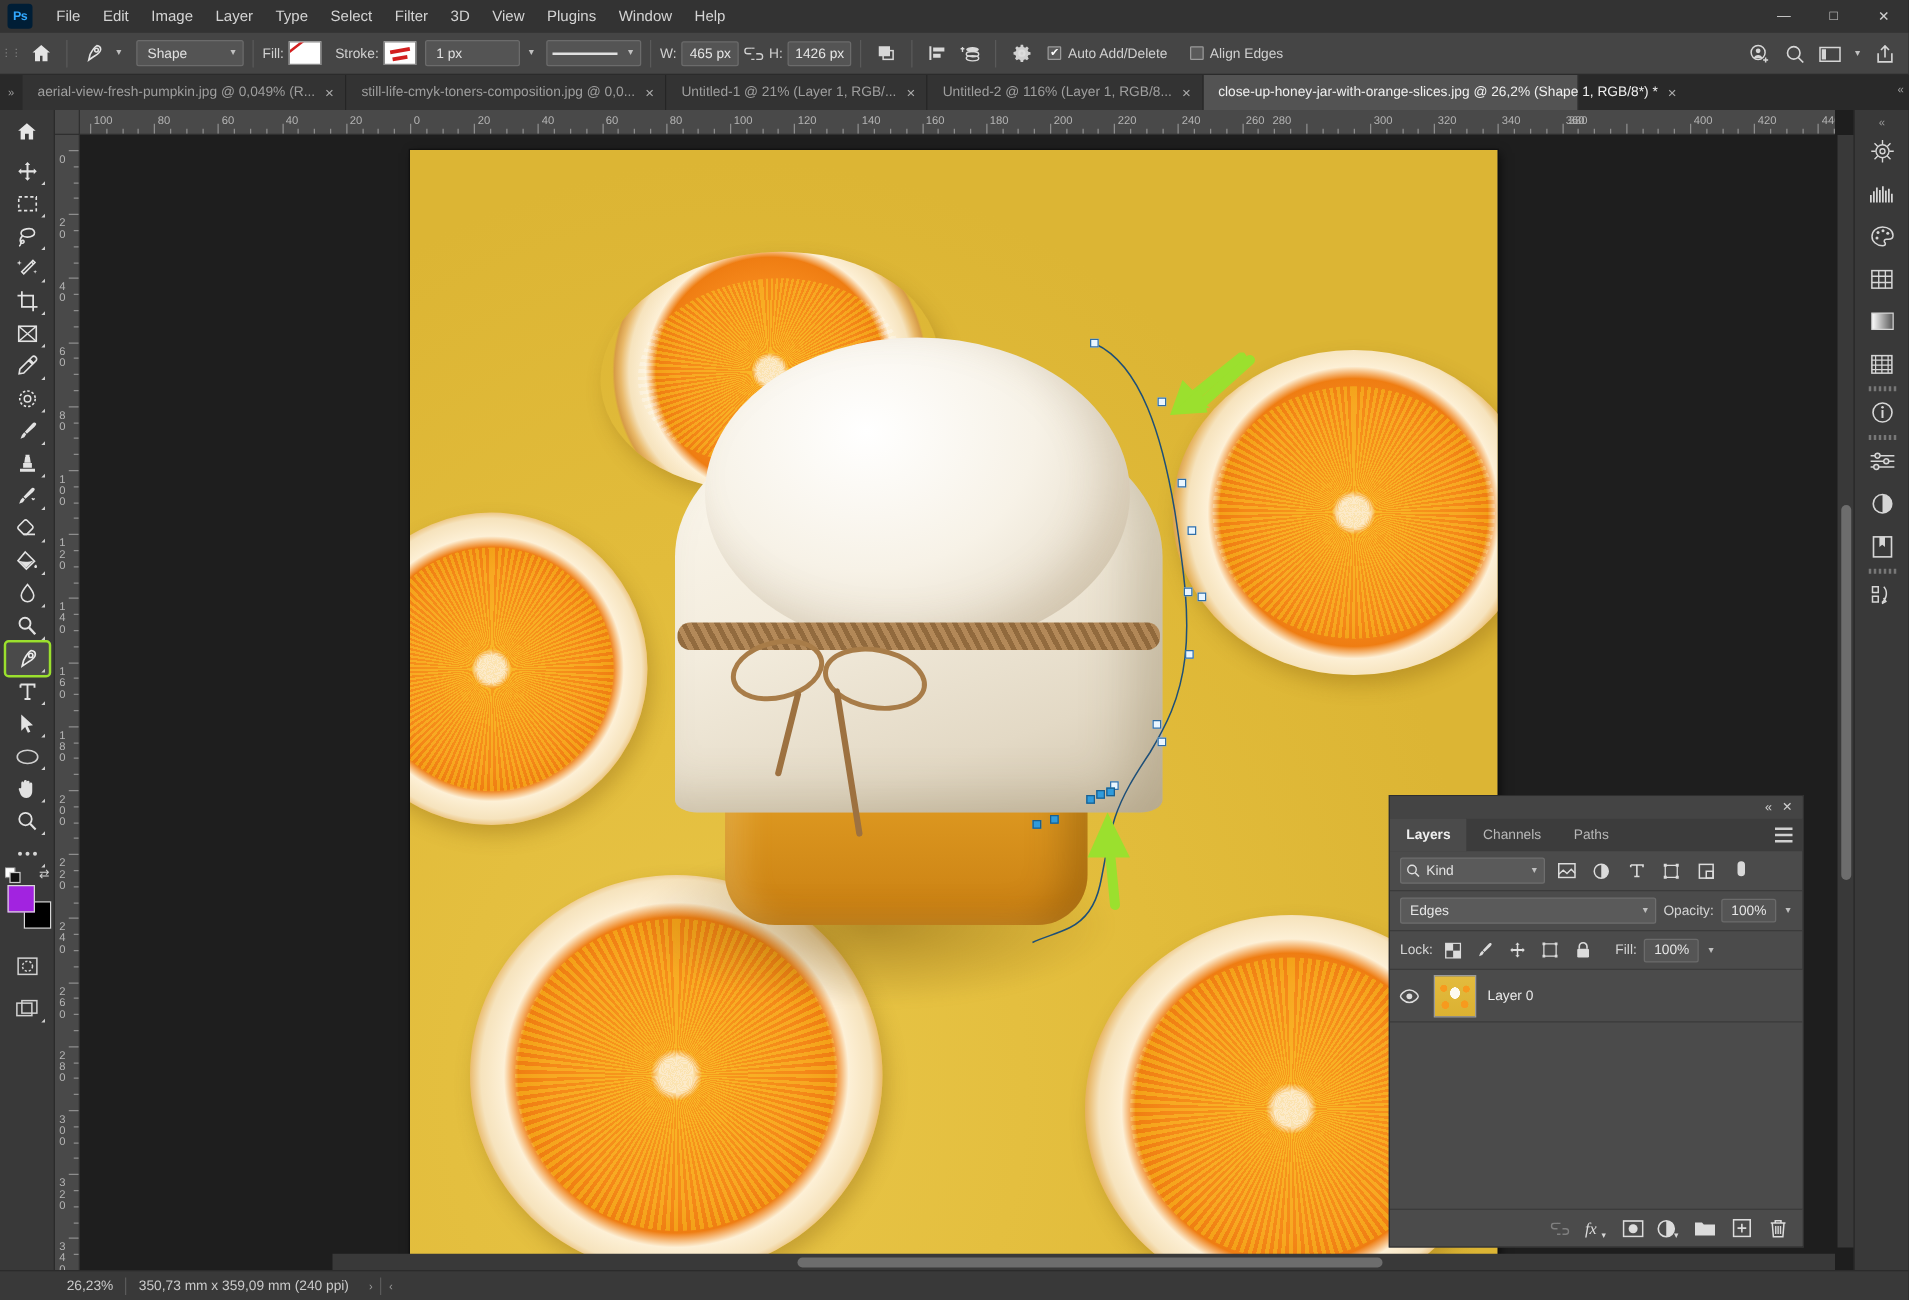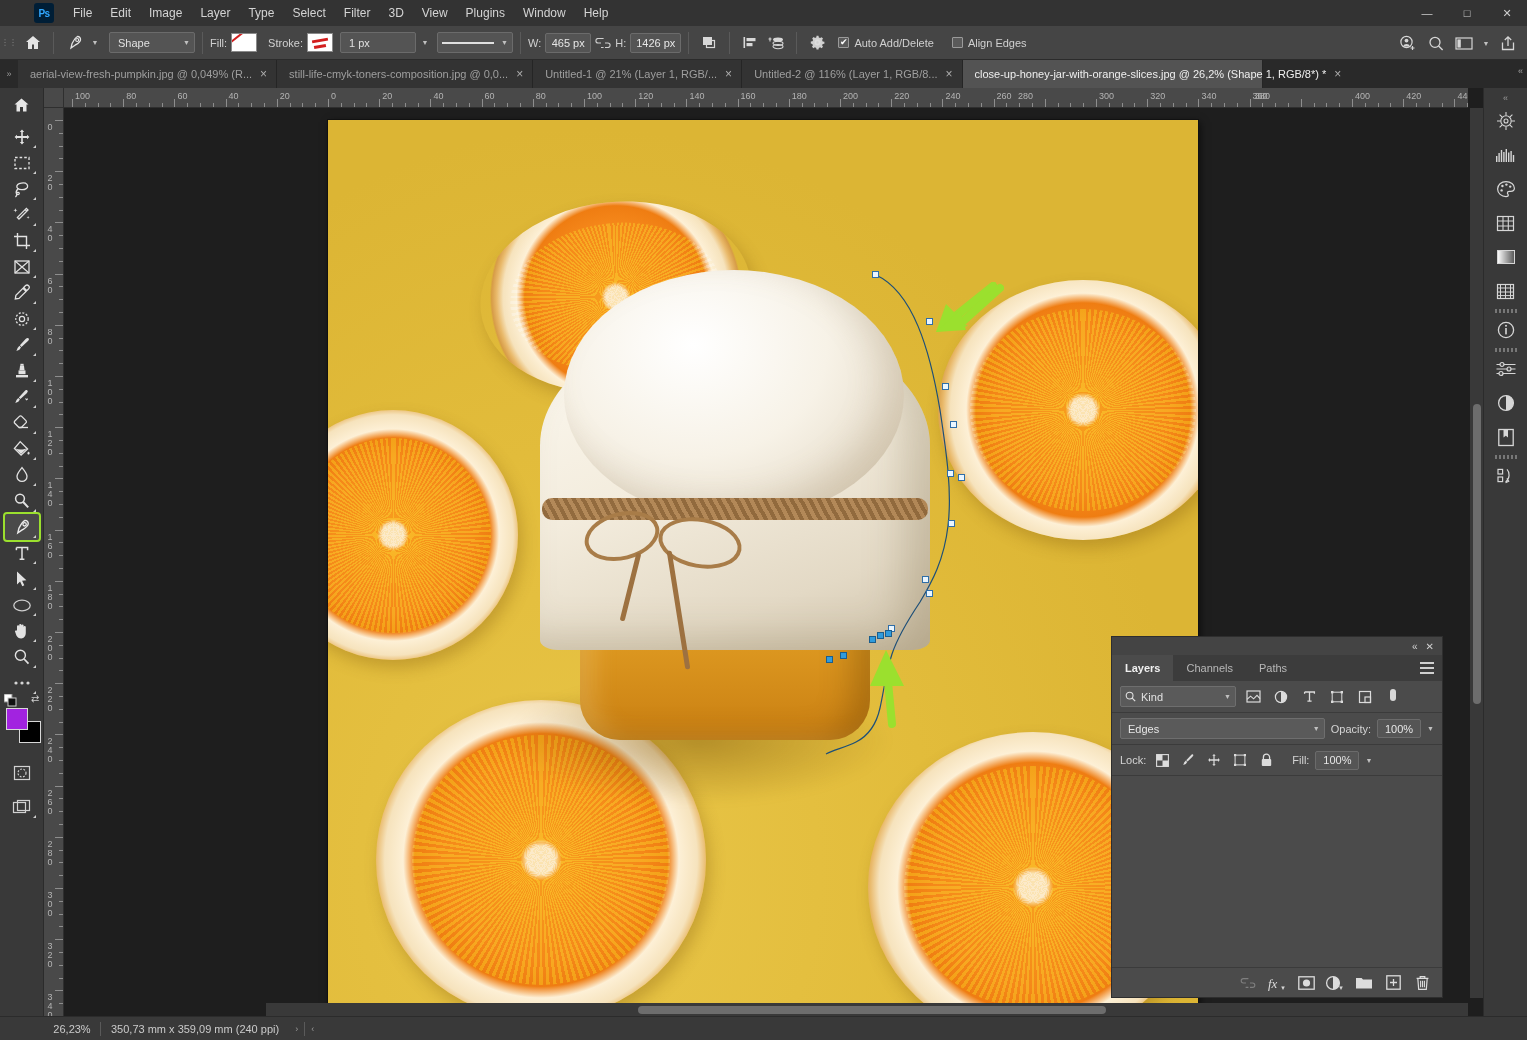--- a/index.html
+++ b/index.html
@@ -8,21 +8,21 @@
     background:#1e1e1e;
     font-family:"Liberation Sans", sans-serif;
     font-size:11px; color:#c8c8c8;
     -webkit-font-smoothing:antialiased;
   }
   #app { position:relative; width:1527px; height:1040px; }
 
   
   .menubar {
     position:absolute; left:0; top:0; width:1527px; height:26px;
-    background:#333333; display:flex; align-items:center;padding-left:28px;
+    background:#333333; display:flex; align-items:center;
   }
   .ps-logo {
     width:20px; height:20px; margin-left:6px; margin-right:10px;
     background:#001e36; border-radius:3px;
     display:flex; align-items:center; justify-content:center;
     color:#31a8ff; font-size:10px; font-weight:bold; letter-spacing:-0.5px;
   }
   .menu-item {
     padding:4px 9px; font-size:12px; color:#d4d4d4; cursor:default;
     white-space:nowrap;
@@ -1211,20 +1211,30 @@
           </svg>
       </div>
       <span class="lp-small" style="margin-left:10px;">Fill:</span>
       <div class="lp-val">
           <span>100%</span>
         </div>
       <span class="caret">▼</span>
     </div>
 
     <div class="layer-list">
+      <div class="layer-item">
+        <div class="eye">
+          <svg width="17" height="12" viewBox="0 0 17 12">
+              <path d="M8.5 1C4.3 1 1.4 5 1.4 6s2.9 5 7.1 5 7.1-4 7.1-5-2.9-5-7.1-5z" fill="none" stroke="#dcdcdc" stroke-width="1.2"></path>
+              <circle cx="8.5" cy="6" r="2.3" fill="#dcdcdc"></circle>
+            </svg>
+        </div>
+        <div class="thumb photo-thumb"></div>
+        <span class="layer-name">Layer 0</span>
+      </div>
     </div>
 
     <div class="lp-footer">
       <div class="fbtn disabled">
         <svg width="18" height="10" viewBox="0 0 18 10">
             <path d="M7 5H4.4a2.2 2.2 0 010-4.4H7M11 5h2.6a2.2 2.2 0 010 4.4H11" fill="none" stroke="currentColor" stroke-width="1.1"></path>
             <path d="M6.6.6h2.8M6.6 9.4h2.8" stroke="currentColor" stroke-width="1.1"></path>
           </svg>
       </div>
       <div class="fbtn">

